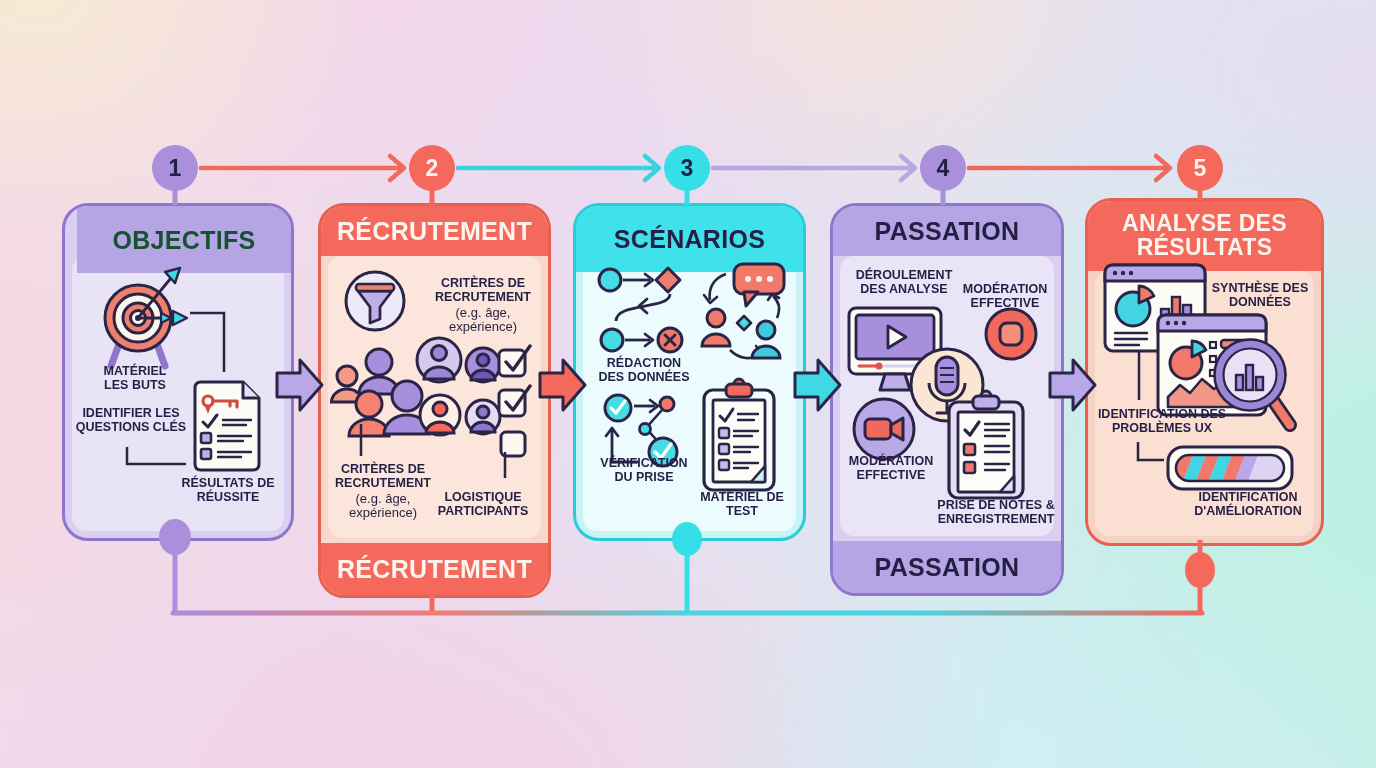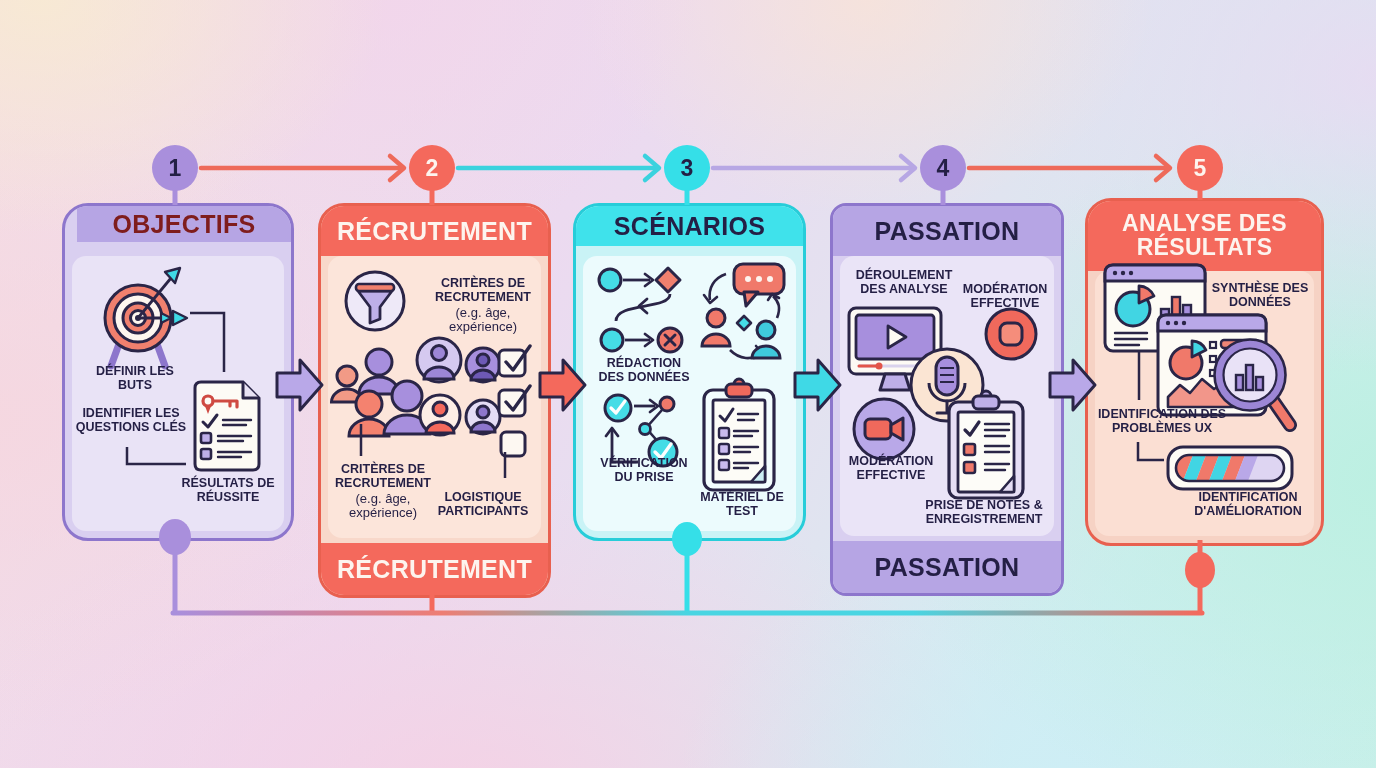--- a/index.html
+++ b/index.html
@@ -21,33 +21,33 @@
   .hdr{position:absolute;top:0;left:0;right:0;display:flex;align-items:center;justify-content:center;
        font-weight:700;font-size:25px;letter-spacing:.3px;text-align:center;line-height:1.04;}
   .ftr{position:absolute;bottom:0;left:0;right:0;height:52px;display:flex;align-items:center;justify-content:center;
        font-weight:700;font-size:25px;letter-spacing:.3px;}
   .panel{position:absolute;left:7px;right:7px;border-radius:14px;}
   .lbl{position:absolute;font-weight:700;font-size:12.5px;line-height:1.14;color:#241f45;text-align:center;z-index:5;}
   .lbl .sub{display:block;font-size:13px;font-weight:400;margin-top:1px;}
   .icon{position:absolute;z-index:4;}
   
   .c1{left:62px;top:203px;width:226px;height:332px;border-color:#8d76cc;background:#d9cff0;}
-  .c1 .hdr{height:36px;background:#b6a5e4;color:#7f1d1d;margin-left:12px;}
+  .c1 .hdr{height:67px;background:#b6a5e4;color:#14532d;margin-left:12px;}
   .c1 .panel{top:50px;bottom:7px;background:#e9e3f6;}
   
   .c2{left:318px;top:203px;width:227px;height:389px;border-color:#e8604f;background:#f8d8ca;}
   .c2 .hdr{height:50px;background:#f4695c;color:#fdf4ee;}
   .c2 .panel{top:50px;bottom:57px;background:#fce5da;}
   .c2 .ftr{background:#f4695c;color:#fdf4ee;}
   
   .c3{left:573px;top:203px;width:227px;height:332px;border-color:#27cdd9;background:#c9f3f6;}
-  .c3 .hdr{height:40px;background:#3fe2eb;color:#241f45;}
+  .c3 .hdr{height:66px;background:#3fe2eb;color:#241f45;}
   .c3 .panel{top:50px;bottom:7px;background:#ecfbfd;}
   
-  .c4{left:830px;top:203px;width:228px;height:387px;border-color:#8d76cc;background:#d9cff0;border-radius:16px;}
+  .c4{left:830px;top:203px;width:228px;height:387px;border-color:#8d76cc;background:#d9cff0;}
   .c4 .hdr{height:50px;background:#b6a5e4;color:#241f45;}
   .c4 .panel{top:50px;bottom:57px;background:#eae4f7;}
   .c4 .ftr{background:#b6a5e4;color:#241f45;}
   
   .c5{left:1085px;top:198px;width:233px;height:342px;border-color:#e8604f;background:#f6d2c4;}
   .c5 .hdr{height:70px;background:#f4695c;color:#fdf4ee;font-size:23px;padding:0 8px;}
   .c5 .panel{top:70px;bottom:7px;background:#fbdfd3;}
   .overlay{position:absolute;left:0;top:0;z-index:50;pointer-events:none;}
   .badge{position:absolute;top:145px;width:46px;height:46px;border-radius:50%;z-index:60;
          display:flex;align-items:center;justify-content:center;font-size:23px;font-weight:700;}
@@ -86,21 +86,21 @@
       <path d="M22 23 H46 M39 23 V28 M46 23 V29" stroke="#cf4a42" stroke-width="3.2" stroke-linecap="round" fill="none"></path>
       <path d="M14 28 H20 L17 36 Z" fill="#cf4a42"></path>
       <path d="M12 44 L17 49 L26 37" stroke="#2a2547" stroke-width="3" fill="none" stroke-linecap="round" stroke-linejoin="round"></path>
       <path d="M32 42 H60 M32 47 H55" stroke="#2a2547" stroke-width="2.4" stroke-linecap="round"></path>
       <rect x="10" y="55" width="10" height="10" rx="2" fill="#beafe8" stroke="#2a2547" stroke-width="2.6"></rect>
       <path d="M27 58 H60 M27 63 H52" stroke="#2a2547" stroke-width="2.4" stroke-linecap="round"></path>
       <rect x="10" y="71" width="10" height="10" rx="2" fill="#beafe8" stroke="#2a2547" stroke-width="2.6"></rect>
       <path d="M27 74 H60 M27 79 H50" stroke="#2a2547" stroke-width="2.4" stroke-linecap="round"></path>
     </svg>
 
-    <div class="lbl" style="left:28px;top:158px;width:84px">DÉFINIR LES BUTS</div>
+    <div class="lbl" style="left:28px;top:158px;width:84px">MATÉRIEL LES BUTS</div>
     <div class="lbl" style="left:4px;top:200px;width:124px">IDENTIFIER LES QUESTIONS CLÉS</div>
     <div class="lbl" style="left:110px;top:270px;width:106px">RÉSULTATS DE RÉUSSITE</div>
   </div>
 
   <div class="card c2">
     <div class="panel"></div>
     <div class="hdr">RÉCRUTEMENT</div>
     <div class="ftr">RÉCRUTEMENT</div>
 
     <svg class="icon" style="left:22px;top:62px" width="64" height="66" viewBox="0 0 64 66">
@@ -274,21 +274,21 @@
       <path d="M42 36 H66 M42 42 H66 M42 48 H62" stroke="#2a2547" stroke-width="2.4" stroke-linecap="round"></path>
       <rect x="21" y="56" width="11" height="11" rx="2" fill="#f0796a" stroke="#2a2547" stroke-width="2.6"></rect>
       <path d="M42 58 H66 M42 64 H66" stroke="#2a2547" stroke-width="2.4" stroke-linecap="round"></path>
       <rect x="21" y="74" width="11" height="11" rx="2" fill="#f0796a" stroke="#2a2547" stroke-width="2.6"></rect>
       <path d="M42 76 H66 M42 82 H62" stroke="#2a2547" stroke-width="2.4" stroke-linecap="round"></path>
     </svg>
 
     <div class="lbl" style="left:12px;top:62px;width:118px">DÉROULEMENT DES ANALYSE</div>
     <div class="lbl" style="left:122px;top:76px;width:100px">MODÉRATION EFFECTIVE</div>
     <div class="lbl" style="left:8px;top:248px;width:100px">MODÉRATION EFFECTIVE</div>
-    <div class="lbl" style="left:76px;top:292px;width:150px">PRISE DE NOTES &amp; ENREGISTREMENT</div>
+    <div class="lbl" style="left:88px;top:292px;width:150px">PRISE DE NOTES &amp; ENREGISTREMENT</div>
   </div>
 
   <div class="card c5">
     <div class="panel"></div>
     <div class="hdr">ANALYSE DES RÉSULTATS</div>
 
     <svg class="icon" style="left:15px;top:62px" width="104" height="90" viewBox="0 0 104 90">
       <rect x="2" y="2" width="100" height="86" rx="8" fill="#fdfbf5" stroke="#2a2547" stroke-width="3"></rect>
       <path d="M2 10 Q2 2 10 2 H94 Q102 2 102 10 V18 H2 Z" fill="#b9a8e8" stroke="#2a2547" stroke-width="3"></path>
       <circle cx="12" cy="10" r="2.2" fill="#2a2547"></circle>

